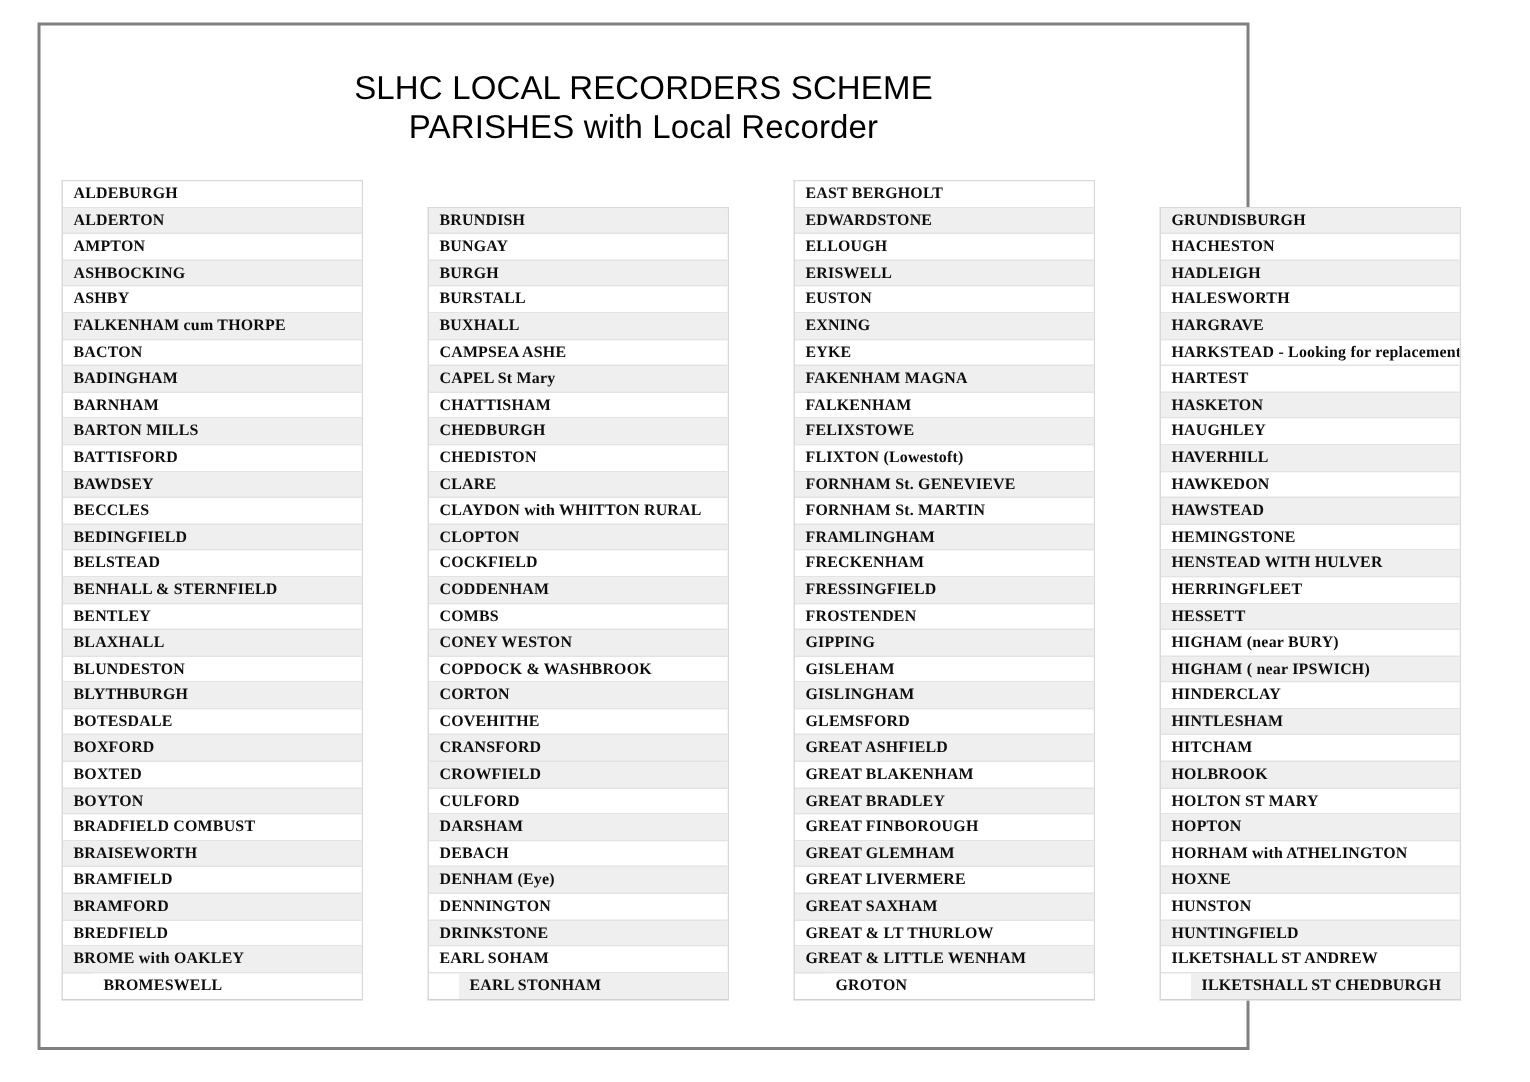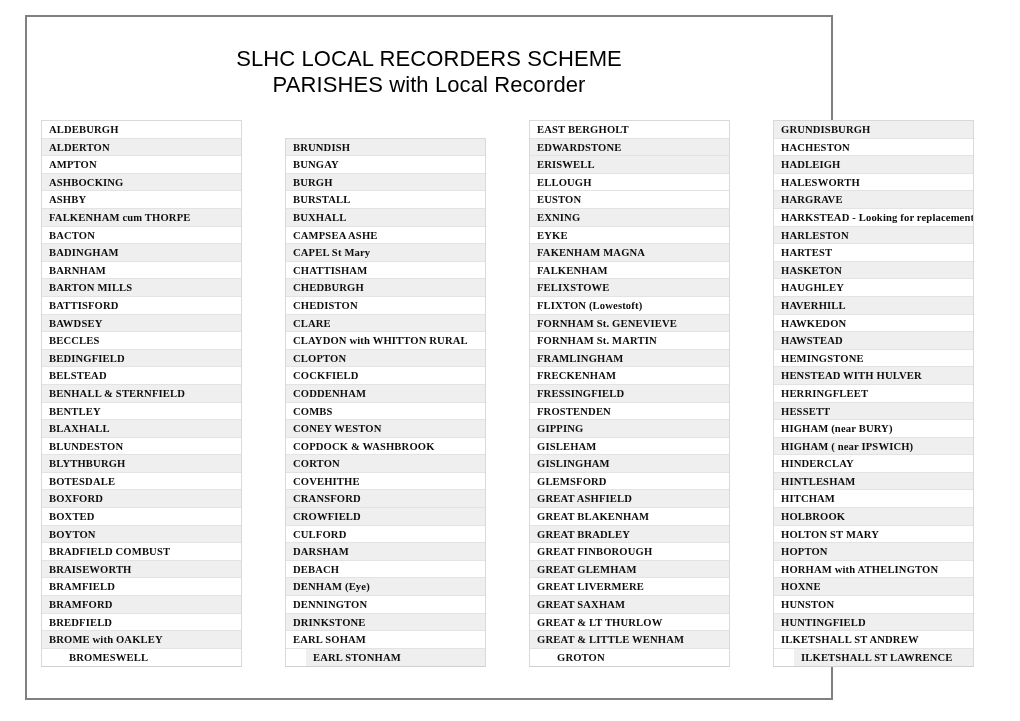--- a/index.html
+++ b/index.html
@@ -166,22 +166,22 @@
         <div class="parish-cell shade-white">DEBACH</div>
         <div class="parish-cell shade-grey">DENHAM (Eye)</div>
         <div class="parish-cell shade-white">DENNINGTON</div>
         <div class="parish-cell shade-grey">DRINKSTONE</div>
         <div class="parish-cell shade-white">EARL SOHAM</div>
         <div class="parish-cell shade-grey">EARL STONHAM</div>
       </div>
       <div class="parish-column">
         <div class="parish-cell shade-white">EAST BERGHOLT</div>
         <div class="parish-cell shade-grey">EDWARDSTONE</div>
+        <div class="parish-cell shade-white">ELLOUGH</div>
         <div class="parish-cell shade-grey">ERISWELL</div>
-        <div class="parish-cell shade-white">ELLOUGH</div>
         <div class="parish-cell shade-white">EUSTON</div>
         <div class="parish-cell shade-grey">EXNING</div>
         <div class="parish-cell shade-white">EYKE</div>
         <div class="parish-cell shade-grey">FAKENHAM MAGNA</div>
         <div class="parish-cell shade-white">FALKENHAM</div>
         <div class="parish-cell shade-grey">FELIXSTOWE</div>
         <div class="parish-cell shade-white">FLIXTON (Lowestoft)</div>
         <div class="parish-cell shade-grey">FORNHAM St. GENEVIEVE</div>
         <div class="parish-cell shade-white">FORNHAM St. MARTIN</div>
         <div class="parish-cell shade-grey">FRAMLINGHAM</div>
@@ -203,21 +203,20 @@
         <div class="parish-cell shade-grey">GREAT &amp; LITTLE WENHAM</div>
         <div class="parish-cell shade-white">GROTON</div>
       </div>
       <div class="parish-column">
         <div class="parish-cell shade-grey">GRUNDISBURGH</div>
         <div class="parish-cell shade-white">HACHESTON</div>
         <div class="parish-cell shade-grey">HADLEIGH</div>
         <div class="parish-cell shade-white">HALESWORTH</div>
         <div class="parish-cell shade-grey">HARGRAVE</div>
         <div class="parish-cell shade-white">HARKSTEAD  - Looking for replacement</div>
-        <div class="parish-cell shade-grey">HARLESTON</div>
         <div class="parish-cell shade-white">HARTEST</div>
         <div class="parish-cell shade-grey">HASKETON</div>
         <div class="parish-cell shade-white">HAUGHLEY</div>
         <div class="parish-cell shade-grey">HAVERHILL</div>
         <div class="parish-cell shade-white">HAWKEDON</div>
         <div class="parish-cell shade-grey">HAWSTEAD</div>
         <div class="parish-cell shade-white">HEMINGSTONE</div>
         <div class="parish-cell shade-grey">HENSTEAD WITH HULVER</div>
         <div class="parish-cell shade-white">HERRINGFLEET</div>
         <div class="parish-cell shade-grey">HESSETT</div>
@@ -227,17 +226,17 @@
         <div class="parish-cell shade-grey">HINTLESHAM</div>
         <div class="parish-cell shade-white">HITCHAM</div>
         <div class="parish-cell shade-grey">HOLBROOK</div>
         <div class="parish-cell shade-white">HOLTON ST MARY</div>
         <div class="parish-cell shade-grey">HOPTON</div>
         <div class="parish-cell shade-white">HORHAM with ATHELINGTON</div>
         <div class="parish-cell shade-grey">HOXNE</div>
         <div class="parish-cell shade-white">HUNSTON</div>
         <div class="parish-cell shade-grey">HUNTINGFIELD</div>
         <div class="parish-cell shade-white">ILKETSHALL ST ANDREW</div>
-        <div class="parish-cell shade-grey">ILKETSHALL ST LAWRENCE</div>
+        <div class="parish-cell shade-grey">ILKETSHALL ST CHEDBURGH</div>
       </div>
     </div>
 
 </div>
 
 </body></html>

